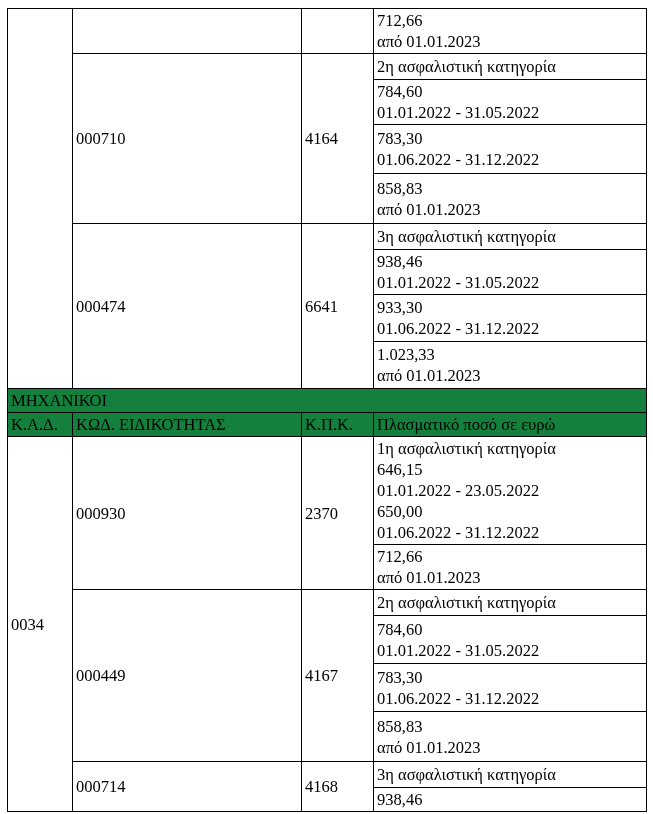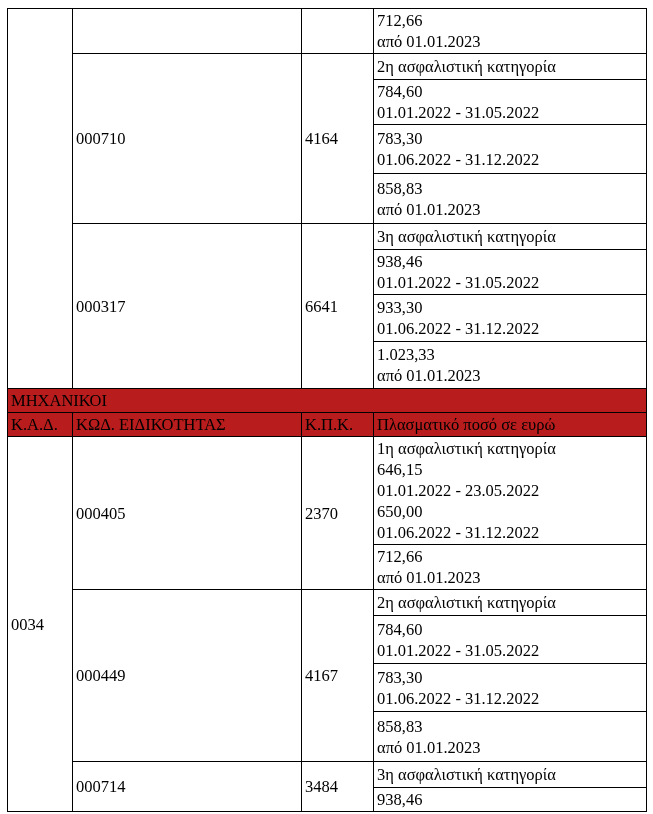--- a/index.html
+++ b/index.html
@@ -29,21 +29,21 @@
     padding: 1px 2px 1px 3px;
     font-size: 16.5px;
     line-height: 21px;
     vertical-align: middle;
     overflow: hidden;
   }
   td.sub {
     white-space: pre-line;
   }
   td.gray {
-    background: #b91c1c;
+    background: #15803d;
   }
   
   .rh22{height:22px}.rh23{height:23px}.rh24{height:24px}.rh26{height:26px}
   .rh43{height:43px}.rh44{height:44px}.rh45{height:45px}.rh47{height:47px}
   .rh48{height:48px}.rh49{height:49px}.rh50{height:50px}.rh105{height:105px}
 </style>
 </head>
 <body>
 
 <div class="page">
@@ -74,21 +74,21 @@
     </tr>
     <tr class="rh49">
       <td class="sub">783,30
 01.06.2022 - 31.12.2022</td>
     </tr>
     <tr class="rh50">
       <td class="sub">858,83
 από 01.01.2023</td>
     </tr>
     <tr class="rh26">
-      <td rowspan="4">000317</td>
+      <td rowspan="4">000474</td>
       <td rowspan="4">6641</td>
       <td class="sub">3η ασφαλιστική κατηγορία</td>
     </tr>
     <tr class="rh45">
       <td class="sub">938,46
 01.01.2022 - 31.05.2022</td>
     </tr>
     <tr class="rh47">
       <td class="sub">933,30
 01.06.2022 - 31.12.2022</td>
@@ -104,21 +104,21 @@
 
     <tr class="rh23">
       <td class="gray">Κ.Α.Δ.</td>
       <td class="gray">ΚΩΔ. ΕΙΔΙΚΟΤΗΤΑΣ</td>
       <td class="gray">Κ.Π.Κ.</td>
       <td class="gray">Πλασματικό ποσό σε ευρώ</td>
     </tr>
 
     <tr class="rh105">
       <td rowspan="8">0034</td>
-      <td rowspan="2">000405</td>
+      <td rowspan="2">000930</td>
       <td rowspan="2">2370</td>
       <td class="sub">1η ασφαλιστική κατηγορία
 646,15
 01.01.2022 - 23.05.2022
 650,00
 01.06.2022 - 31.12.2022</td>
     </tr>
     <tr class="rh43">
       <td class="sub">712,66
 από 01.01.2023</td>
@@ -135,21 +135,21 @@
     <tr class="rh48">
       <td class="sub">783,30
 01.06.2022 - 31.12.2022</td>
     </tr>
     <tr class="rh50">
       <td class="sub">858,83
 από 01.01.2023</td>
     </tr>
     <tr class="rh26">
       <td rowspan="2">000714</td>
-      <td rowspan="2">3484</td>
+      <td rowspan="2">4168</td>
       <td class="sub">3η ασφαλιστική κατηγορία</td>
     </tr>
     <tr class="rh24">
       <td class="sub">938,46</td>
     </tr>
   </tbody>
     </table>
 </div>
 
 </body></html>

